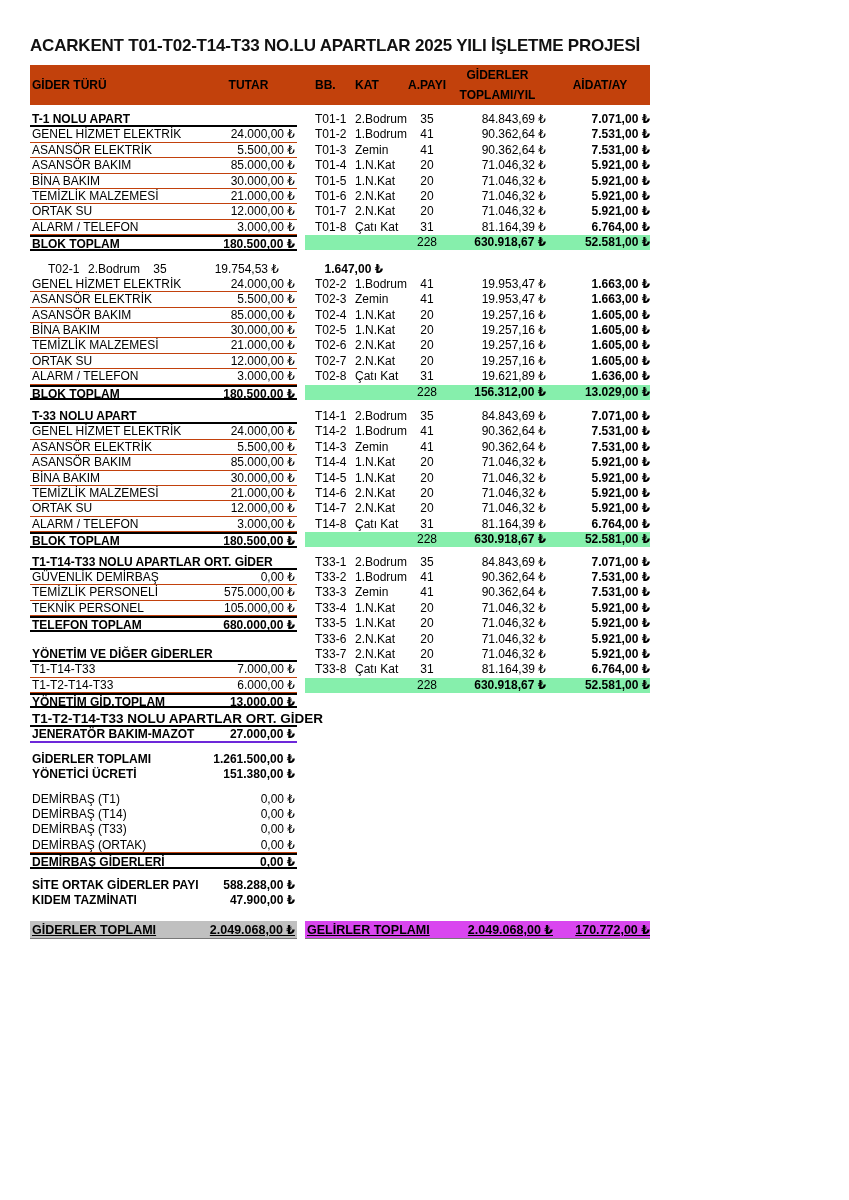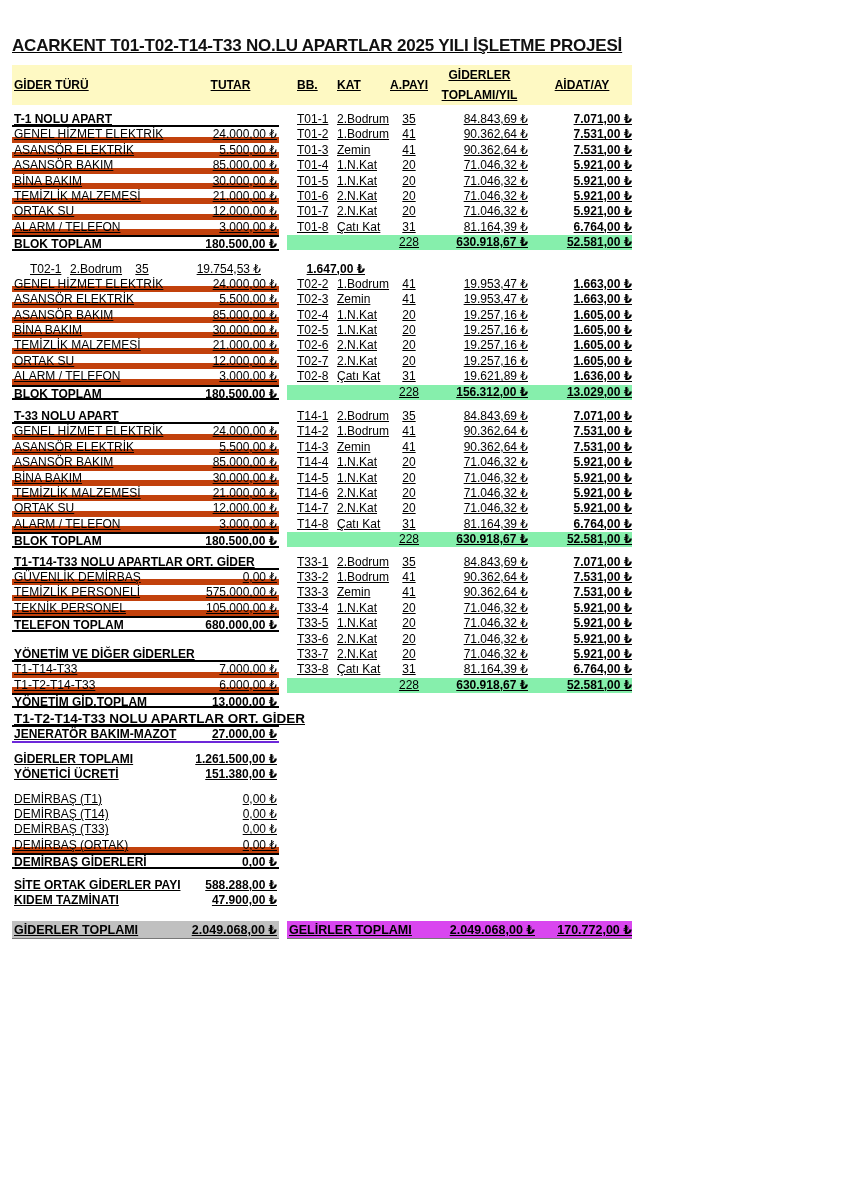--- a/index.html
+++ b/index.html
@@ -1,54 +1,54 @@
 <!DOCTYPE html>
 <html><head>
 <meta charset="utf-8">
 <style>
   * { box-sizing: border-box; margin: 0; padding: 0; }
   html, body { width: 849px; height: 1200px; background: #ffffff; overflow: hidden; }
   body { font-family: "Liberation Sans", "DejaVu Sans", sans-serif; color: #000; }
-  .content { width: 620px; margin-left: 12px; text-decoration: underline; }
+  .content { width: 620px; margin-left: 30px; }
   h1.title {
     margin-top: 36px; font-size: 17px; font-weight: bold;
     letter-spacing: -0.2px; white-space: nowrap; color: #111;
   }
   
   .row, .thead, .footer-row { display: flex; width: 620px; }
   .lgrp { width: 267px; display: flex; }
   .cl-label { flex: 1 1 0; min-width: 0; padding-left: 2px; white-space: nowrap; overflow: visible; }
   .cl-tutar { width: 97px; text-align: right; padding-right: 2px; white-space: nowrap; }
   .gut { width: 16px; }
   .rgrp { width: 337px; display: flex; }
   .c-bb    { width: 36px;  padding-left: 2px; white-space: nowrap; }
   .c-kat   { width: 60px;  padding-left: 6px; white-space: nowrap; }
   .c-apayi { width: 36px;  text-align: center; }
   .c-gider { width: 105px; text-align: right; padding-right: 4px; white-space: nowrap; }
   .c-aidat { width: 100px; text-align: right; white-space: nowrap; font-weight: bold; }
   
   .thead {
-    margin-top: 9px; height: 40px; background: #fef9c3;
+    margin-top: 9px; height: 40px; background: #c2410c;
     font-weight: bold; font-size: 12px; align-items: center;
   }
   .thead .lgrp, .thead .rgrp { align-items: center; height: 100%; }
   .thead .lgrp { display: flex; }
   .th-cell { display: flex; align-items: center; height: 100%; }
   .th-tutar { width: 97px; justify-content: center; text-align: center; }
   .thead .c-aidat { font-weight: bold; display: flex; align-items: center; justify-content: center; text-align: center; }
   .thead .c-gider { display: flex; align-items: center; justify-content: center; text-align: center; padding-right: 0; white-space: normal; line-height: 20px; }
   .thead .c-apayi { display: flex; align-items: center; justify-content: center; }
   .thead .c-bb, .thead .c-kat { display: flex; align-items: center; }
   
   .block { }
   .row { height: 15.4px; font-size: 12px; line-height: 15.2px; align-items: flex-start; }
   .row .lgrp { height: 15.4px; }
   .ls-header .cl-label { font-weight: bold; }
   .ls-header .lgrp { border-bottom: 2px solid #000; }
-  .ls-item .lgrp { border-bottom: 6px solid #c2410c; }
+  .ls-item .lgrp { border-bottom: 1px solid #c2410c; }
   .ls-total .lgrp { font-weight: bold; border-top: 2px solid #000; border-bottom: 2px solid #000; }
   .ls-boldplain .lgrp { font-weight: bold; }
   .ls-bolditem .lgrp { font-weight: bold; border-bottom: 2px solid #6d28d9; }
   .ls-bigheader { height: 17px; line-height: 17px; }
   .ls-bigheader .lgrp { height: 17px; border-bottom: 2px solid #000; }
   .ls-bigheader .cl-label { font-weight: bold; font-size: 13.5px; }
   .rs-total .rgrp {
     background: #86efac; width: 345px; margin-left: -8px; padding-left: 8px;
   }
   .rs-total .c-gider, .rs-total .c-aidat { font-weight: bold; }

